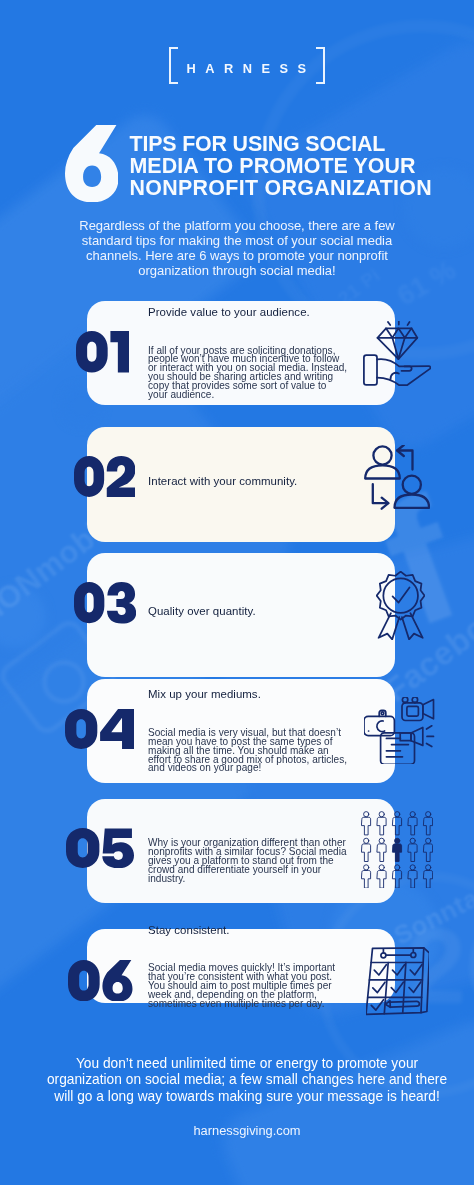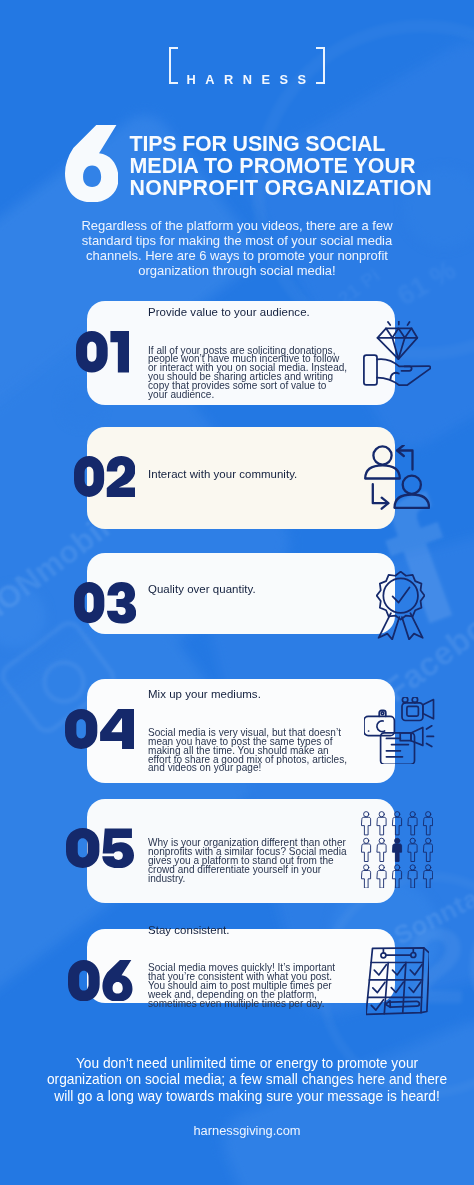--- a/index.html
+++ b/index.html
@@ -29,21 +29,21 @@
 .t4{left:336px;top:276px;font-size:19px;transform:rotate(-37deg);color:rgba(255,255,255,0.045);}
 .bgf{position:absolute;left:392px;top:488px;font-size:175px;font-weight:700;color:rgba(255,255,255,0.11);transform:rotate(-20deg);filter:blur(1.6px);line-height:150px;font-family:"Liberation Sans",sans-serif;}
 .bg26{position:absolute;left:406px;top:916px;font-size:108px;font-weight:700;color:rgba(255,255,255,0.06);filter:blur(2px);line-height:100px;}
 .bgpct{position:absolute;left:396px;top:268px;font-size:27px;font-weight:700;color:rgba(255,255,255,0.055);transform:rotate(-30deg);filter:blur(1.4px);}
 .bgcam{position:absolute;left:10px;top:636px;width:96px;height:82px;border:5px solid rgba(255,255,255,0.055);border-radius:14px;transform:rotate(-37deg);filter:blur(1.5px);}
 .bgcam2{position:absolute;left:42px;top:660px;width:44px;height:44px;border:5px solid rgba(255,255,255,0.055);border-radius:50%;transform:rotate(-37deg);filter:blur(1.5px);}
 .logo{position:absolute;left:0;top:44px;width:474px;height:44px;}
 .logo .br{position:absolute;top:3px;width:9px;height:37px;border:2.1px solid #eaf3fe;}
 .logo .brL{left:169px;border-right:none;}
 .logo .brR{left:316px;border-left:none;}
-.logo .word{position:absolute;left:186.5px;top:12px;color:#f3f8ff;font-size:12.8px;font-weight:700;letter-spacing:9.5px;line-height:48px;white-space:nowrap;}
+.logo .word{position:absolute;left:186.5px;top:1px;color:#f3f8ff;font-size:12.8px;font-weight:700;letter-spacing:9.5px;line-height:48px;white-space:nowrap;}
 .big6{position:absolute;left:64.8px;top:124.7px;width:53.5px;height:77.4px;line-height:0;}
 .title{position:absolute;left:129.5px;top:133px;width:360px;color:#f8fbfe;font-weight:700;font-size:21.4px;line-height:22.1px;white-space:nowrap;}
 .title .tl1{letter-spacing:-0.162px;}
 .title .tl2{letter-spacing:0.053px;}
 .title .tl3{letter-spacing:0.321px;}
 .intro{position:absolute;left:0;top:218px;width:474px;text-align:center;color:#eef4fe;font-size:13.0px;line-height:15.1px;letter-spacing:-0.02px;}
 .tip{position:absolute;left:0;width:474px;}
 .tip-card{position:absolute;left:87px;top:0;width:308px;height:100%;border-radius:18px;}
 .tip-num{position:absolute;line-height:0;}
 
@@ -90,21 +90,21 @@
 </div>
 <div class="big6"><svg width="53.5" height="77.4" viewBox="4 0 77 101" preserveAspectRatio="none" fill="#f7fafd">
       <path d="M49 0 L78 0 L53 37 C72 39 81 54 81 70 C81 88 66 101 43 101 C19 101 4 87 4 63 C4 52 8 41 16 30 Z M43 53 C35 53 30 59 30 68 C30 76 35 81 43 81 C51 81 56 76 56 68 C56 59 51 53 43 53 Z" fill-rule="evenodd"></path>
     </svg></div>
 <div class="title">
   <div class="tl1">TIPS FOR USING SOCIAL</div>
   <div class="tl2">MEDIA TO PROMOTE YOUR</div>
   <div class="tl3">NONPROFIT ORGANIZATION</div>
 </div>
 <div class="intro">
-    <div>Regardless of the platform you videos, there are a few</div>
+    <div>Regardless of the platform you choose, there are a few</div>
     <div>standard tips for making the most of your social media</div>
     <div>channels. Here are 6 ways to promote your nonprofit</div>
     <div>organization through social media!</div>
   </div>
 
 <div class="tip" style="top:301.1px;height:104.1px">
   <div class="tip-card" style="background:#f8fafd"></div>
   <div class="tip-text">
     <div class="tip-title">Provide value to your audience.</div>
     <div class="tip-body">
@@ -132,21 +132,21 @@
 <path d="M29.4 16.8 L35.4 38.1 L41.8 16.8"></path>
 <path d="M25 0.9 L27.2 4.1"></path>
 <path d="M35.8 0 L35.8 3.6"></path>
 <path d="M46.5 1 L44.5 4.1"></path>
 <rect x="0.9" y="34.1" width="13.1" height="29.8" rx="2.4"></rect>
 <path d="M14 38.4 C22 37.2 30 40 36.2 45.3 L46.5 45.3 C49.3 45.3 49.5 49.8 46.3 49.8 L38.5 49.8"></path>
 <path d="M14 56.6 C22 56.8 30.5 59.7 36.3 64.2 L44 64.2 L66.8 47.9 C68 47 67.4 45.2 65.9 45.2 L41.5 45.3"></path>
 <path d="M27.5 58.3 C27.5 52.6 32 50.6 35.8 52.5"></path>
 </svg></div>
 
-<div class="tip" style="top:426.8px;height:102px">
+<div class="tip" style="top:426.8px;height:115px">
   <div class="tip-card" style="background:#faf8f0"></div>
   <div class="tip-text">
     <div class="tip-title">Interact with your community.</div>
   </div>
 </div>
 <div class="tip-num" style="left:73.5px;top:456.1px"><svg width="61.80" height="41.30" viewBox="0 0 166.00 101" preserveAspectRatio="none" fill="#15296b">
       <g transform="translate(0.00,0)">
         <path d="M40.5 0 C63 0 81 17 81 41 L81 59 C81 83 63 100 40.5 100 C18 100 0 83 0 59 L0 41 C0 17 18 0 40.5 0 Z M40.5 26 C33 26 28.5 32 28.5 41 L28.5 59 C28.5 68 33 74 40.5 74 C48 74 52.5 68 52.5 59 L52.5 41 C52.5 32 48 26 40.5 26 Z" fill-rule="evenodd"></path>
       </g>
       <g transform="translate(87.00,0)">
@@ -157,21 +157,21 @@
 <circle cx="18.5" cy="10.5" r="9.1"></circle>
 <path d="M1.2 33.5 C1.2 23.3 9 20.3 18.5 20.3 C28 20.3 35.8 23.3 35.8 33.5 Z"></path>
 <path d="M48.5 24.5 L48.5 5.5 L33.5 5.5"></path>
 <path d="M39.8 0 L33.1 5.5 L39.8 11"></path>
 <path d="M8.8 39.2 L8.8 58.2 L24 58.2"></path>
 <path d="M17.7 52.7 L24.4 58.2 L17.7 63.7"></path>
 <circle cx="47.8" cy="39.7" r="9.1"></circle>
 <path d="M30.5 62.8 C30.5 52.6 38.3 49.5 47.8 49.5 C57.3 49.5 65.1 52.6 65.1 62.8 Z"></path>
 </svg></div>
 
-<div class="tip" style="top:552.6px;height:81px">
+<div class="tip" style="top:552.6px;height:124px">
   <div class="tip-card" style="background:#f9fbfc"></div>
   <div class="tip-text">
     <div class="tip-title">Quality over quantity.</div>
   </div>
 </div>
 <div class="tip-num" style="left:74.0px;top:582.2px"><svg width="62.20" height="41.60" viewBox="0 0 166.00 101" preserveAspectRatio="none" fill="#15296b">
       <g transform="translate(0.00,0)">
         <path d="M40.5 0 C63 0 81 17 81 41 L81 59 C81 83 63 100 40.5 100 C18 100 0 83 0 59 L0 41 C0 17 18 0 40.5 0 Z M40.5 26 C33 26 28.5 32 28.5 41 L28.5 59 C28.5 68 33 74 40.5 74 C48 74 52.5 68 52.5 59 L52.5 41 C52.5 32 48 26 40.5 26 Z" fill-rule="evenodd"></path>
       </g>
       <g transform="translate(88.00,0)">

